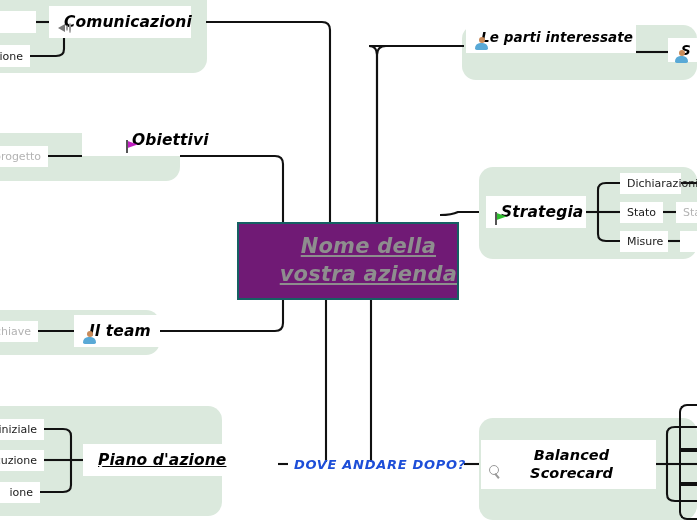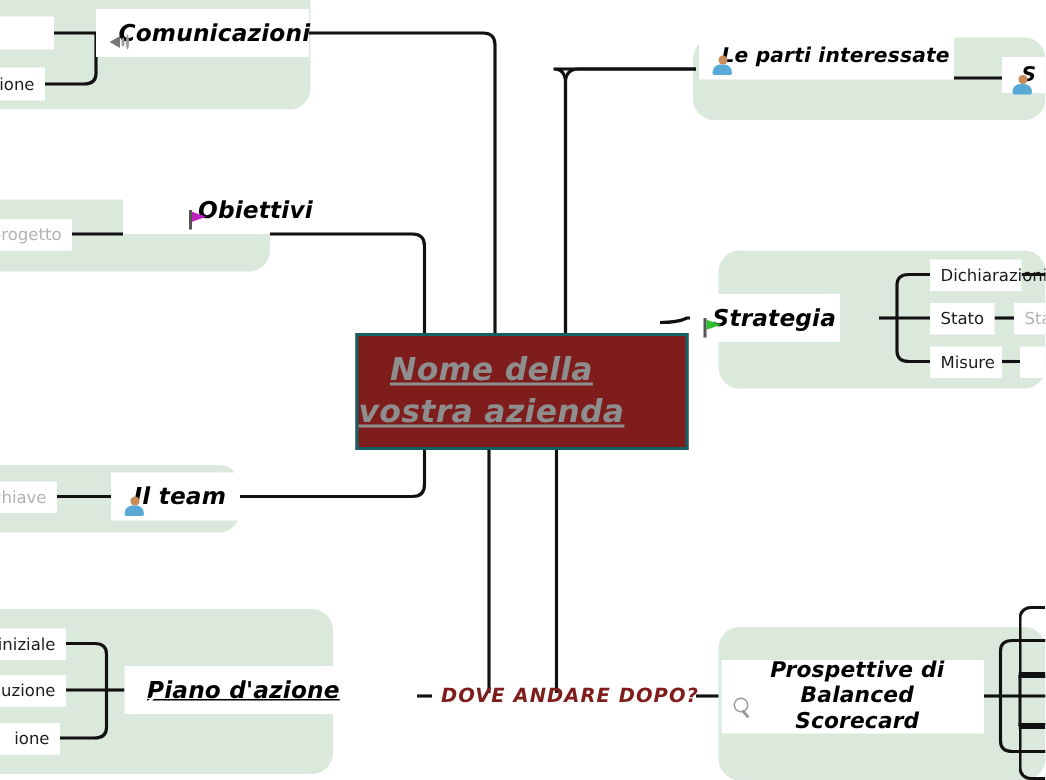--- a/index.html
+++ b/index.html
@@ -19,33 +19,33 @@
   svg.links{position:absolute;left:0;top:0;width:697px;height:520px;z-index:2;overflow:visible;}
   svg.links path,svg.links line{fill:none;stroke:#111111;stroke-width:2.1;}
   svg.links .teal{stroke:#14595c;stroke-width:2.2;}
 
   
   .node{position:absolute;background:#ffffff;z-index:3;display:flex;align-items:center;
         box-sizing:border-box;white-space:nowrap;}
   .node .ico{display:inline-block;flex:0 0 auto;margin-right:6px;line-height:0;}
 
   .main-node{
-    position:absolute;z-index:4;background:#7f1d1d;border:2px solid #156063;
-    display:flex;align-items:center;justify-content:flex-start;text-align:center;
+    position:absolute;z-index:4;background:#701a75;border:2px solid #156063;
+    display:flex;align-items:center;justify-content:flex-end;text-align:center;
     box-sizing:border-box;
   }
   .main-node .mtxt{
     color:#8e8e8e;font-weight:bold;font-style:italic;font-size:21px;line-height:1.32;
     text-decoration:underline;letter-spacing:.2px;
   }
 
   .b1{font-weight:bold;font-style:italic;color:#000;font-size:15.5px;letter-spacing:.1px;}
   .b1.small{font-size:13.5px;}
   .b1.two{white-space:normal;line-height:1.18;text-align:center;font-size:14.5px;}
-  .caps{font-weight:bold;font-style:italic;color:#7f1d1d;font-size:13px;letter-spacing:.7px;}
+  .caps{font-weight:bold;font-style:italic;color:#1d4ed8;font-size:13px;letter-spacing:.7px;}
 
   .leaf{font-size:11px;color:#1a1a1a;font-weight:normal;font-style:normal;
         font-family:"DejaVu Sans","Liberation Sans",sans-serif;}
   .leaf.ghost{color:#b3b3b3;}
 
   .pad{padding:4px 9px;}
   .padl{padding:4px 7px;}
 
   
   .ico-speaker{width:14px;height:12px;position:relative;}
@@ -141,21 +141,21 @@
     <path class="teal" d="M283,232 L283,300"></path>
   </svg>
 
   <div class="main-node" style="left:237px;top:222px;width:222px;height:78px;">
     <div>
       <div class="mtxt">Nome della</div>
       <div class="mtxt">vostra azienda</div>
     </div>
   </div>
 
-  <div class="node pad" style="left:64px;top:6px;width:142px;height:32px;text-align:right;">
+  <div class="node pad" style="left:49px;top:6px;width:142px;height:32px;text-align:right;">
     <span class="ico">
       <span class="ico-speaker"><span class="cone"></span>
         <span class="wv" style="left:8px;"></span><span class="wv" style="left:11px;top:1px;height:10px;"></span></span>
     </span>
     <span class="b1">Comunicazioni</span>
   </div>
   <div class="node padl" style="left:-30px;top:11px;width:66px;height:22px;">
     <span class="leaf"></span>
   </div>
   <div class="node padl" style="left:-32px;top:45px;width:62px;height:22px;justify-content:flex-end;">
@@ -179,21 +179,21 @@
     <span class="ico">
       <span class="ico-flag"><span class="pole"></span>
         <span class="cloth" style="background:#c020c0;clip-path:polygon(0 0,100% 50%,0 100%);"></span></span>
     </span>
     <span class="b1">Obiettivi</span>
   </div>
   <div class="node padl" style="left:-20px;top:146px;width:68px;height:21px;justify-content:flex-end;">
     <span class="leaf ghost">l progetto</span>
   </div>
 
-  <div class="node pad" style="left:460px;top:196px;width:100px;height:32px;">
+  <div class="node pad" style="left:486px;top:196px;width:100px;height:32px;">
     <span class="ico">
       <span class="ico-flag"><span class="pole"></span>
         <span class="cloth" style="background:#2fbf2f;clip-path:polygon(0 0,100% 50%,0 100%);"></span></span>
     </span>
     <span class="b1">Strategia</span>
   </div>
   <div class="node padl" style="left:620px;top:173px;width:61px;height:21px;">
     <span class="leaf">Dichiarazioni</span>
   </div>
   <div class="node padl" style="left:620px;top:202px;width:43px;height:21px;">
@@ -236,21 +236,20 @@
   <div class="node" style="left:284px;top:453px;width:180px;height:22px;background:transparent;padding-left:4px;">
     <span class="ico"><span class="ico-info"></span></span>
     <span class="caps">DOVE ANDARE DOPO?</span>
   </div>
 
   <div class="node" style="left:481px;top:440px;width:175px;height:49px;padding:4px 8px;">
     <span class="ico">
       <span class="ico-search"><span class="ring"></span><span class="stem"></span></span>
     </span>
     <span style="flex:1;">
-      <div class="b1 two">Prospettive di</div>
       <div class="b1 two">Balanced Scorecard</div>
     </span>
   </div>
   <div class="node padl" style="left:679px;top:404px;width:18px;height:46px;background:transparent;border:2px solid #111;border-right:none;border-radius:8px 0 0 0;"></div>
   <div class="node padl" style="left:679px;top:450px;width:18px;height:34px;background:transparent;border:2px solid #111;border-right:none;"></div>
   <div class="node padl" style="left:679px;top:484px;width:18px;height:36px;background:transparent;border:2px solid #111;border-right:none;border-radius:0 0 0 8px;"></div>
 
 </div>
 
 </body></html>

